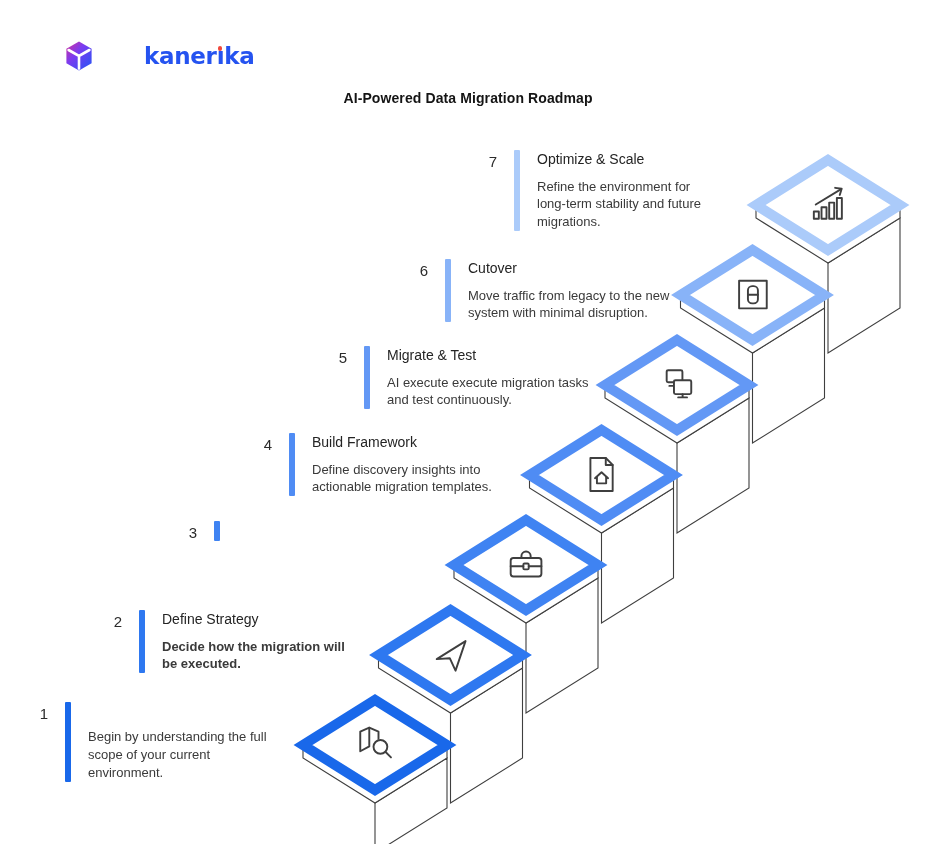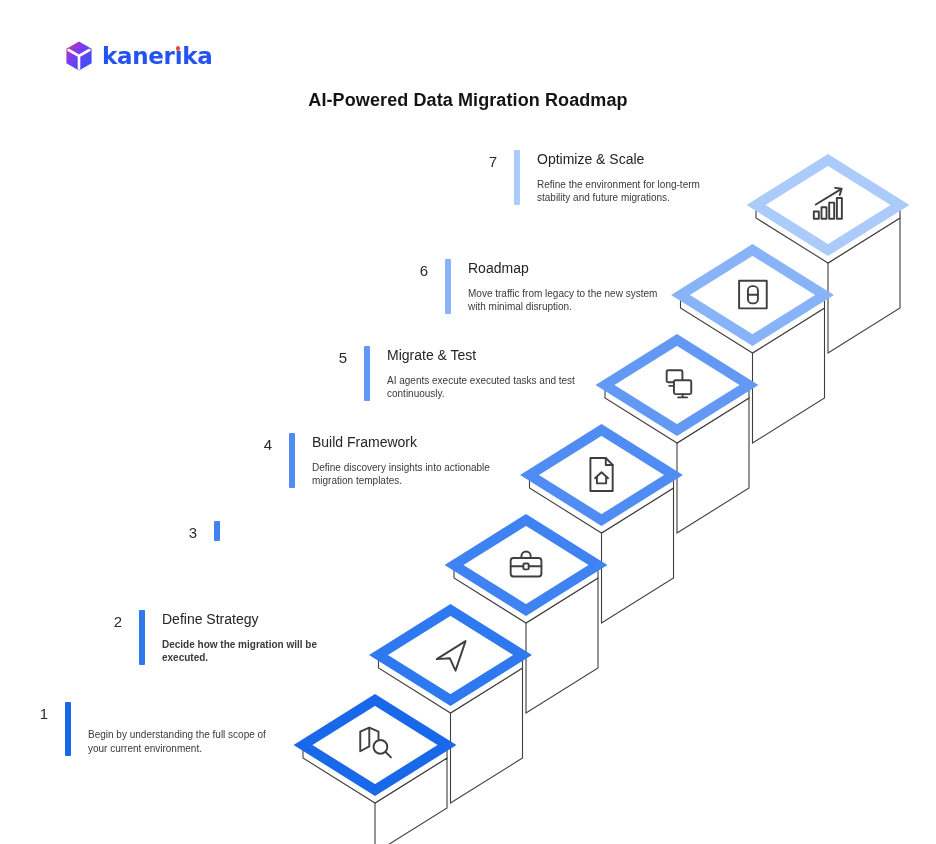--- a/index.html
+++ b/index.html
@@ -4,40 +4,40 @@
 <style>
   html,body{margin:0;padding:0;background:#fff;}
   .canvas{
     position:relative;width:936px;height:844px;background:#fff;overflow:hidden;
     font-family:"Liberation Sans",sans-serif;
   }
   
   .logo{position:absolute;left:64px;top:40px;display:flex;align-items:center;gap:8px;}
   .logo-word{
     font-family:"DejaVu Sans",sans-serif;font-weight:700;font-size:23px;
-    letter-spacing:-0.3px;line-height:1;
+    letter-spacing:-0.3px;line-height:1;margin-left:42px;
   }
   .i-wrap{position:relative;display:inline-block;}
   .i-dot{position:absolute;left:1.2px;top:1.5px;width:4.6px;height:4.6px;border-radius:50%;}
   
   .page-title{
     position:absolute;left:0;top:90px;width:936px;margin:0;text-align:center;
-    font-size:18px;font-weight:700;color:#141414;letter-spacing:0.1px;
+    font-size:14px;font-weight:700;color:#141414;letter-spacing:0.1px;
   }
   
   #stairs{position:absolute;left:0;top:0;}
   
   .step{position:absolute;display:flex;align-items:stretch;}
   .step-number{
     width:24px;text-align:right;font-size:15px;color:#2b2b2b;padding-top:3px;flex:0 0 auto;
   }
   .step-bar{width:6px;border-radius:1px;margin:0 17px 0 17px;flex:0 0 auto;}
   .step-text{padding-top:1px;}
   .step-title{font-size:14px;color:#242424;margin:0 0 9px 0;line-height:1.25;}
-  .step-desc{font-size:10px;color:#3a3a3a;line-height:1.38;}
+  .step-desc{font-size:13px;color:#3a3a3a;line-height:1.38;}
   
   .step:nth-of-type(1){left:24px; top:702px;}  .step:nth-of-type(1) .step-desc{width:190px;margin-top:25px;}
   .step:nth-of-type(2){left:98px; top:610px;}  .step:nth-of-type(2) .step-desc{width:195px;font-weight:bold;}
   .step:nth-of-type(3){left:173px;top:521px;}  .step:nth-of-type(3) .step-desc{width:195px;}
   .step:nth-of-type(4){left:248px;top:433px;}  .step:nth-of-type(4) .step-desc{width:195px;}
   .step:nth-of-type(5){left:323px;top:346px;}  .step:nth-of-type(5) .step-desc{width:205px;}
   .step:nth-of-type(6){left:404px;top:259px;}  .step:nth-of-type(6) .step-desc{width:205px;}
   .step:nth-of-type(7){left:473px;top:150px;}  .step:nth-of-type(7) .step-desc{width:178px;}
 </style>
 </head>
@@ -172,29 +172,29 @@
       <div class="step-title">Build Framework</div>
       <div class="step-desc">Define discovery insights into actionable migration templates.</div>
     </div>
   </div>
 
   <div class="step">
     <div class="step-number">5</div>
     <div class="step-bar" style="background: rgb(99, 152, 245);"></div>
     <div class="step-text">
       <div class="step-title">Migrate &amp; Test</div>
-      <div class="step-desc">AI agents execute executed tasks and test continuously.</div>
+      <div class="step-desc">AI execute execute migration tasks and test continuously.</div>
     </div>
   </div>
 
   <div class="step">
     <div class="step-number">6</div>
     <div class="step-bar" style="background: rgb(136, 179, 248);"></div>
     <div class="step-text">
-      <div class="step-title">Roadmap</div>
+      <div class="step-title">Cutover</div>
       <div class="step-desc">Move traffic from legacy to the new system with minimal disruption.</div>
     </div>
   </div>
 
   <div class="step">
     <div class="step-number">7</div>
     <div class="step-bar" style="background: rgb(171, 203, 250);"></div>
     <div class="step-text">
       <div class="step-title">Optimize &amp; Scale</div>
       <div class="step-desc">Refine the environment for long-term stability and future migrations.</div>

